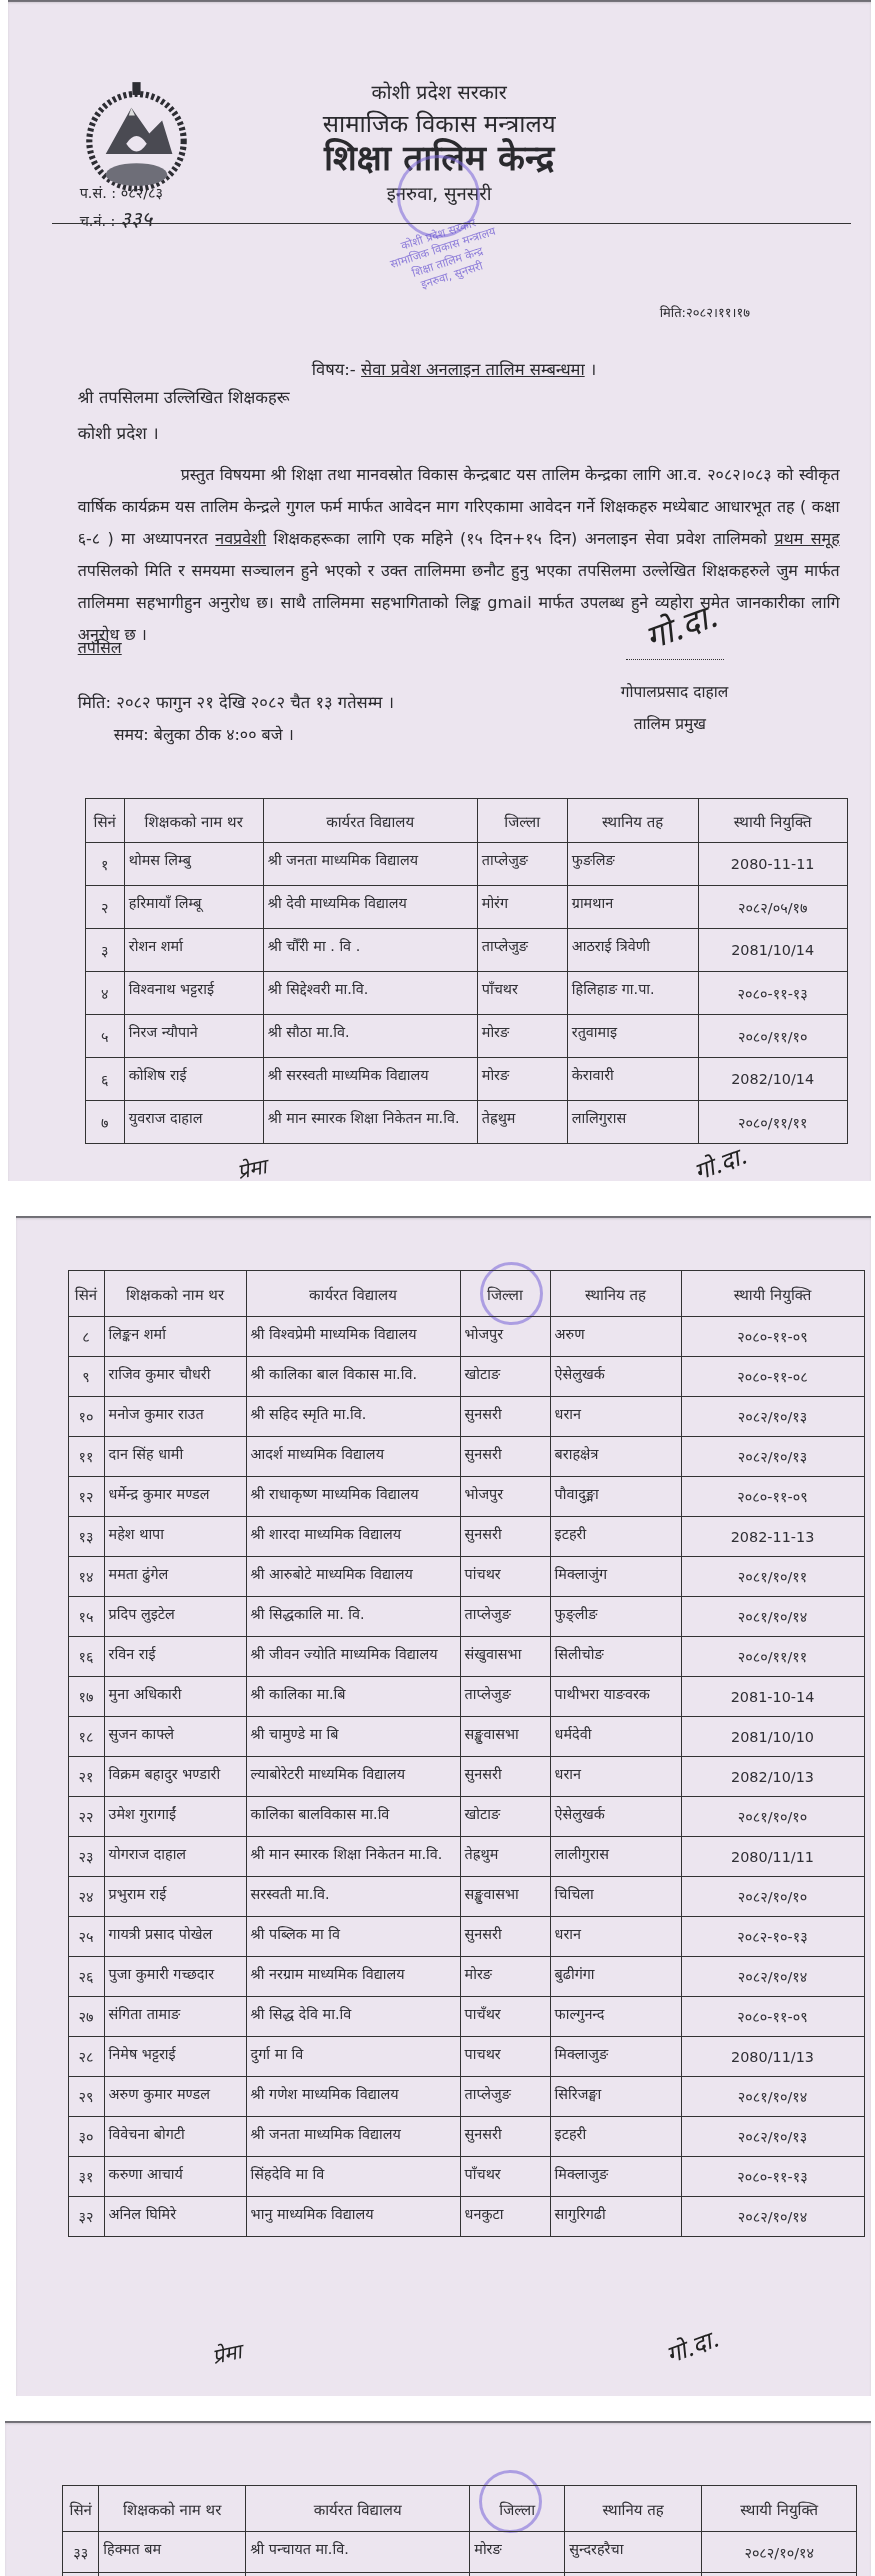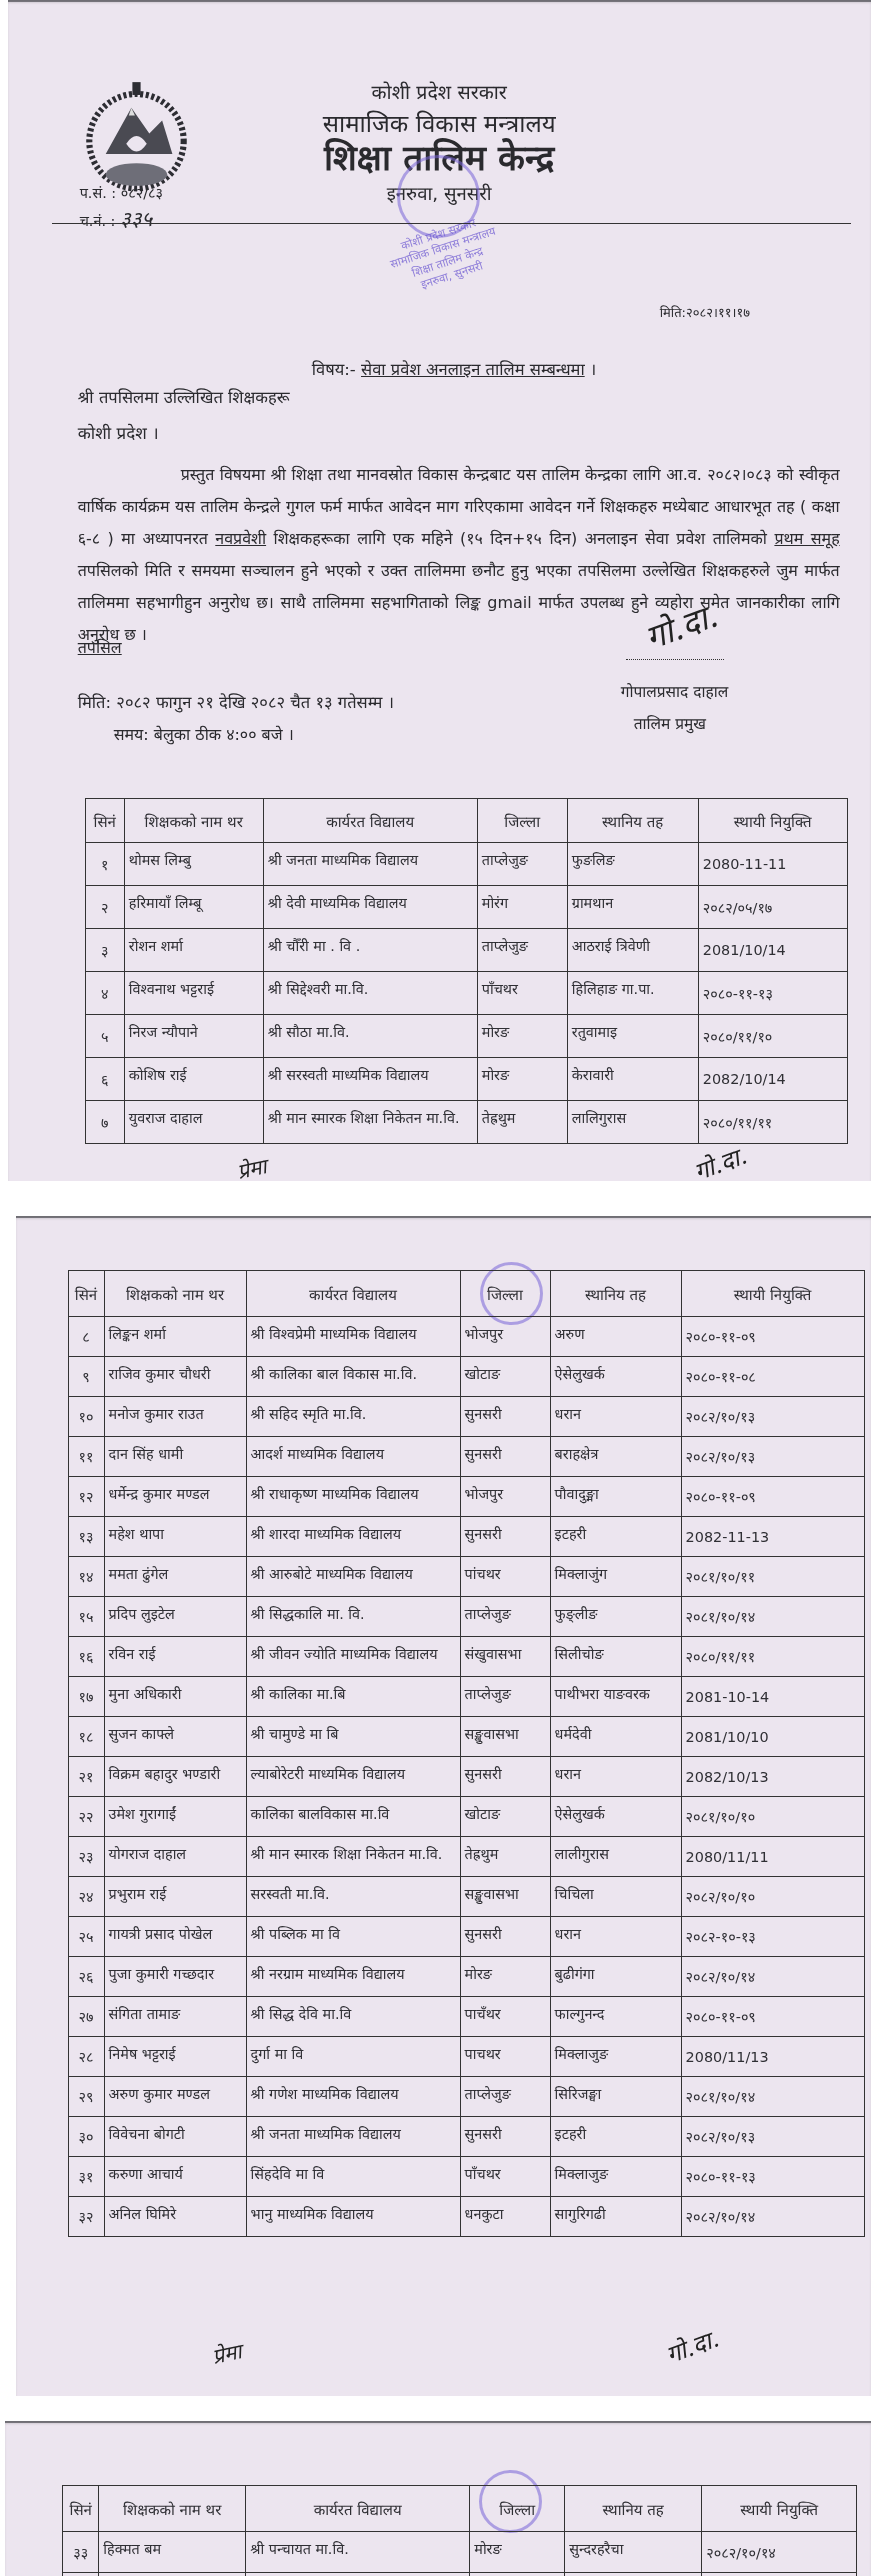--- a/index.html
+++ b/index.html
@@ -17,21 +17,21 @@
   .refno { font-size:14.4px; }
   .hr { position:absolute; height:1px; background:#333; }
   .stamp { position:absolute; border-radius:50%; border:3.1px solid rgba(120,100,215,.55);
            color:rgba(110,90,210,.75); font-size:11.3px; text-align:center; }
   .body-text { font-size:16px; line-height:32px; text-align:justify; }
   .u { text-decoration:underline; }
   table.roster { position:absolute; border-collapse:collapse; table-layout:fixed; font-size:14.4px; color:#2f2f34; }
   table.roster th, table.roster td { border:1px solid #333; vertical-align:top; padding:7.2px 4.1px; }
   table.roster th { font-weight:normal; vertical-align:middle; text-align:center; font-size:15px; }
   table.roster td.sn { text-align:center; vertical-align:middle; }
-  table.roster td.date { text-align:left; vertical-align:middle; }
+  table.roster td.date { text-align:center; vertical-align:middle; }
   .sig { position:absolute; font-family:"DejaVu Serif", serif; font-style:italic; color:#222; }
 </style>
 </head>
 <body>
 
 <div class="page" style="left:7.7px; top:0; width:863px; height:1181px;">
   <div class="page-top-edge"></div>
 
   <svg class="emblem" style="left:77px; top:77px;" viewBox="0 0 200 230">
     <circle cx="100" cy="125" r="92" fill="none" stroke="#2d2d33" stroke-width="12" stroke-dasharray="6 5"></circle>

